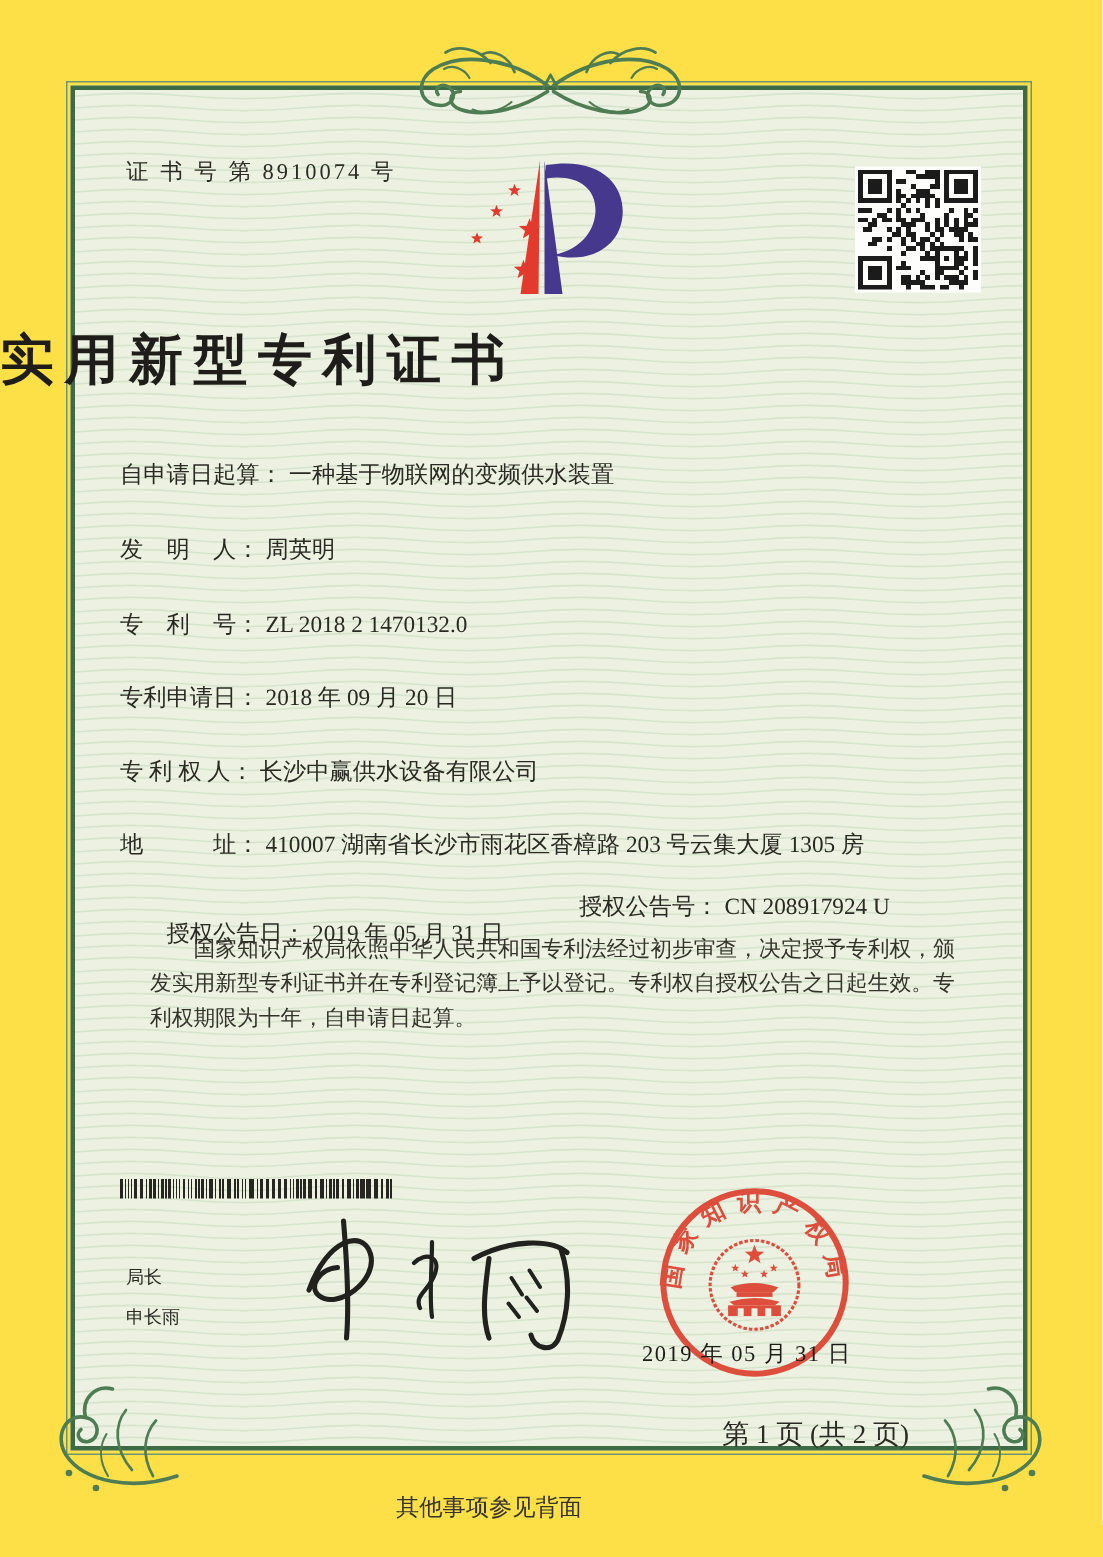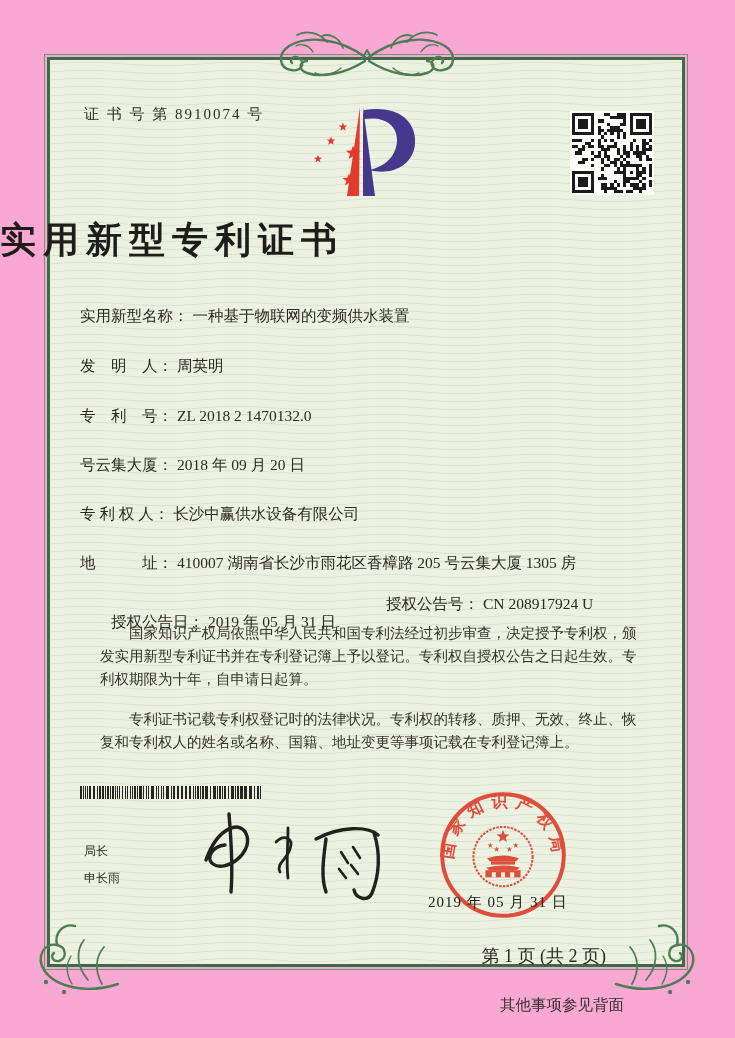--- a/index.html
+++ b/index.html
@@ -3,21 +3,21 @@
 <meta charset="utf-8">
 <style>
   html,body{margin:0;padding:0;}
   body{
     width:735px;height:1038px;
     font-family:"Liberation Serif","DejaVu Serif",serif;
     background:#efede2;
   }
   .page{
     position:relative;width:735px;height:1038px;overflow:hidden;
-    background:#f9a8d4;
+    background:#fde047;
     color:#26251f;
   }
   
   .frame-outer{
     position:absolute;left:44px;top:54px;width:644px;height:916px;
     border:1px solid #6d9572;box-sizing:border-box;z-index:1;
   }
   .frame-inner{
     position:absolute;left:2px;top:2px;right:2px;bottom:2px;
     border:3px solid #3d6b45;box-sizing:border-box;
@@ -48,21 +48,21 @@
   .seal{position:absolute;left:423px;top:775px;width:160px;height:160px;opacity:.92;}
   .seal-date{
     position:absolute;left:428px;top:893px;font-size:15px;letter-spacing:1px;
     color:#1d1c18;z-index:4;white-space:pre;
   }
   .page-info{
     position:absolute;left:46px;top:944px;width:560px;text-align:right;
     font-size:18px;color:#2a2923;z-index:4;
   }
   .back-note{
-    position:absolute;left:64px;top:995px;width:560px;text-align:right;
+    position:absolute;left:46px;top:995px;width:560px;text-align:center;
     font-size:15.5px;color:#33322b;
   }
   .ornament{position:absolute;z-index:4;}
   .orn-top{left:251px;top:28px;width:232px;height:56px;}
   .orn-bl{left:26px;top:920px;width:96px;height:86px;}
   .orn-br{left:612px;top:920px;width:96px;height:86px;}
 </style>
 </head>
 <body>
 
@@ -427,35 +427,34 @@
           <rect x="15" y="24" width="1" height="1"></rect>
           <rect x="17" y="24" width="1" height="1"></rect>
           <rect x="18" y="24" width="1" height="1"></rect>
           <rect x="21" y="24" width="1" height="1"></rect>
         </g>
     </svg>
 
     <div class="title">实用新型专利证书</div>
 
     <div class="fields">
-      <div class="frow" style="top:306px"><span class="flabel">实用新型名称：</span><span class="fvalue">一种基于物联网的变频供水装置</span></div>
+      <div class="frow" style="top:306px"><span class="flabel">自申请日起算：</span><span class="fvalue">一种基于物联网的变频供水装置</span></div>
       <div class="frow" style="top:356px"><span class="flabel">发　明　人：</span><span class="fvalue">周英明</span></div>
       <div class="frow" style="top:406px"><span class="flabel">专　利　号：</span><span class="fvalue">ZL 2018 2 1470132.0</span></div>
-      <div class="frow" style="top:455px"><span class="flabel">号云集大厦：</span><span class="fvalue">2018 年 09 月 20 日</span></div>
+      <div class="frow" style="top:455px"><span class="flabel">专利申请日：</span><span class="fvalue">2018 年 09 月 20 日</span></div>
       <div class="frow" style="top:504px"><span class="flabel">专 利 权 人：</span><span class="fvalue">长沙中赢供水设备有限公司</span></div>
-      <div class="frow" style="top:553px"><span class="flabel">地　　　址：</span><span class="fvalue">410007 湖南省长沙市雨花区香樟路 205 号云集大厦 1305 房</span></div>
+      <div class="frow" style="top:553px"><span class="flabel">地　　　址：</span><span class="fvalue">410007 湖南省长沙市雨花区香樟路 203 号云集大厦 1305 房</span></div>
       <div class="frow" style="top:594px;width:580px">
         <span class="flabel">授权公告日：</span><span class="fvalue">2019 年 05 月 31 日</span>
         <span class="grant-no"><span class="flabel">授权公告号：</span><span class="fvalue">CN 208917924 U</span></span>
       </div>
     </div>
 
     <div class="paras">
       <p>国家知识产权局依照中华人民共和国专利法经过初步审查，决定授予专利权，颁发实用新型专利证书并在专利登记簿上予以登记。专利权自授权公告之日起生效。专利权期限为十年，自申请日起算。</p>
-      <p>专利证书记载专利权登记时的法律状况。专利权的转移、质押、无效、终止、恢复和专利权人的姓名或名称、国籍、地址变更等事项记载在专利登记簿上。</p>
     </div>
 
     <svg class="barcode" viewBox="0 0 184 13" preserveAspectRatio="none" shape-rendering="crispEdges">
       <g id="bc-bars" fill="#26251f">
           <rect x="0" y="0" width="2" height="13"></rect>
           <rect x="3" y="0" width="1" height="13"></rect>
           <rect x="5" y="0" width="1" height="13"></rect>
           <rect x="7" y="0" width="1" height="13"></rect>
           <rect x="9" y="0" width="2" height="13"></rect>
           <rect x="13" y="0" width="2" height="13"></rect>

